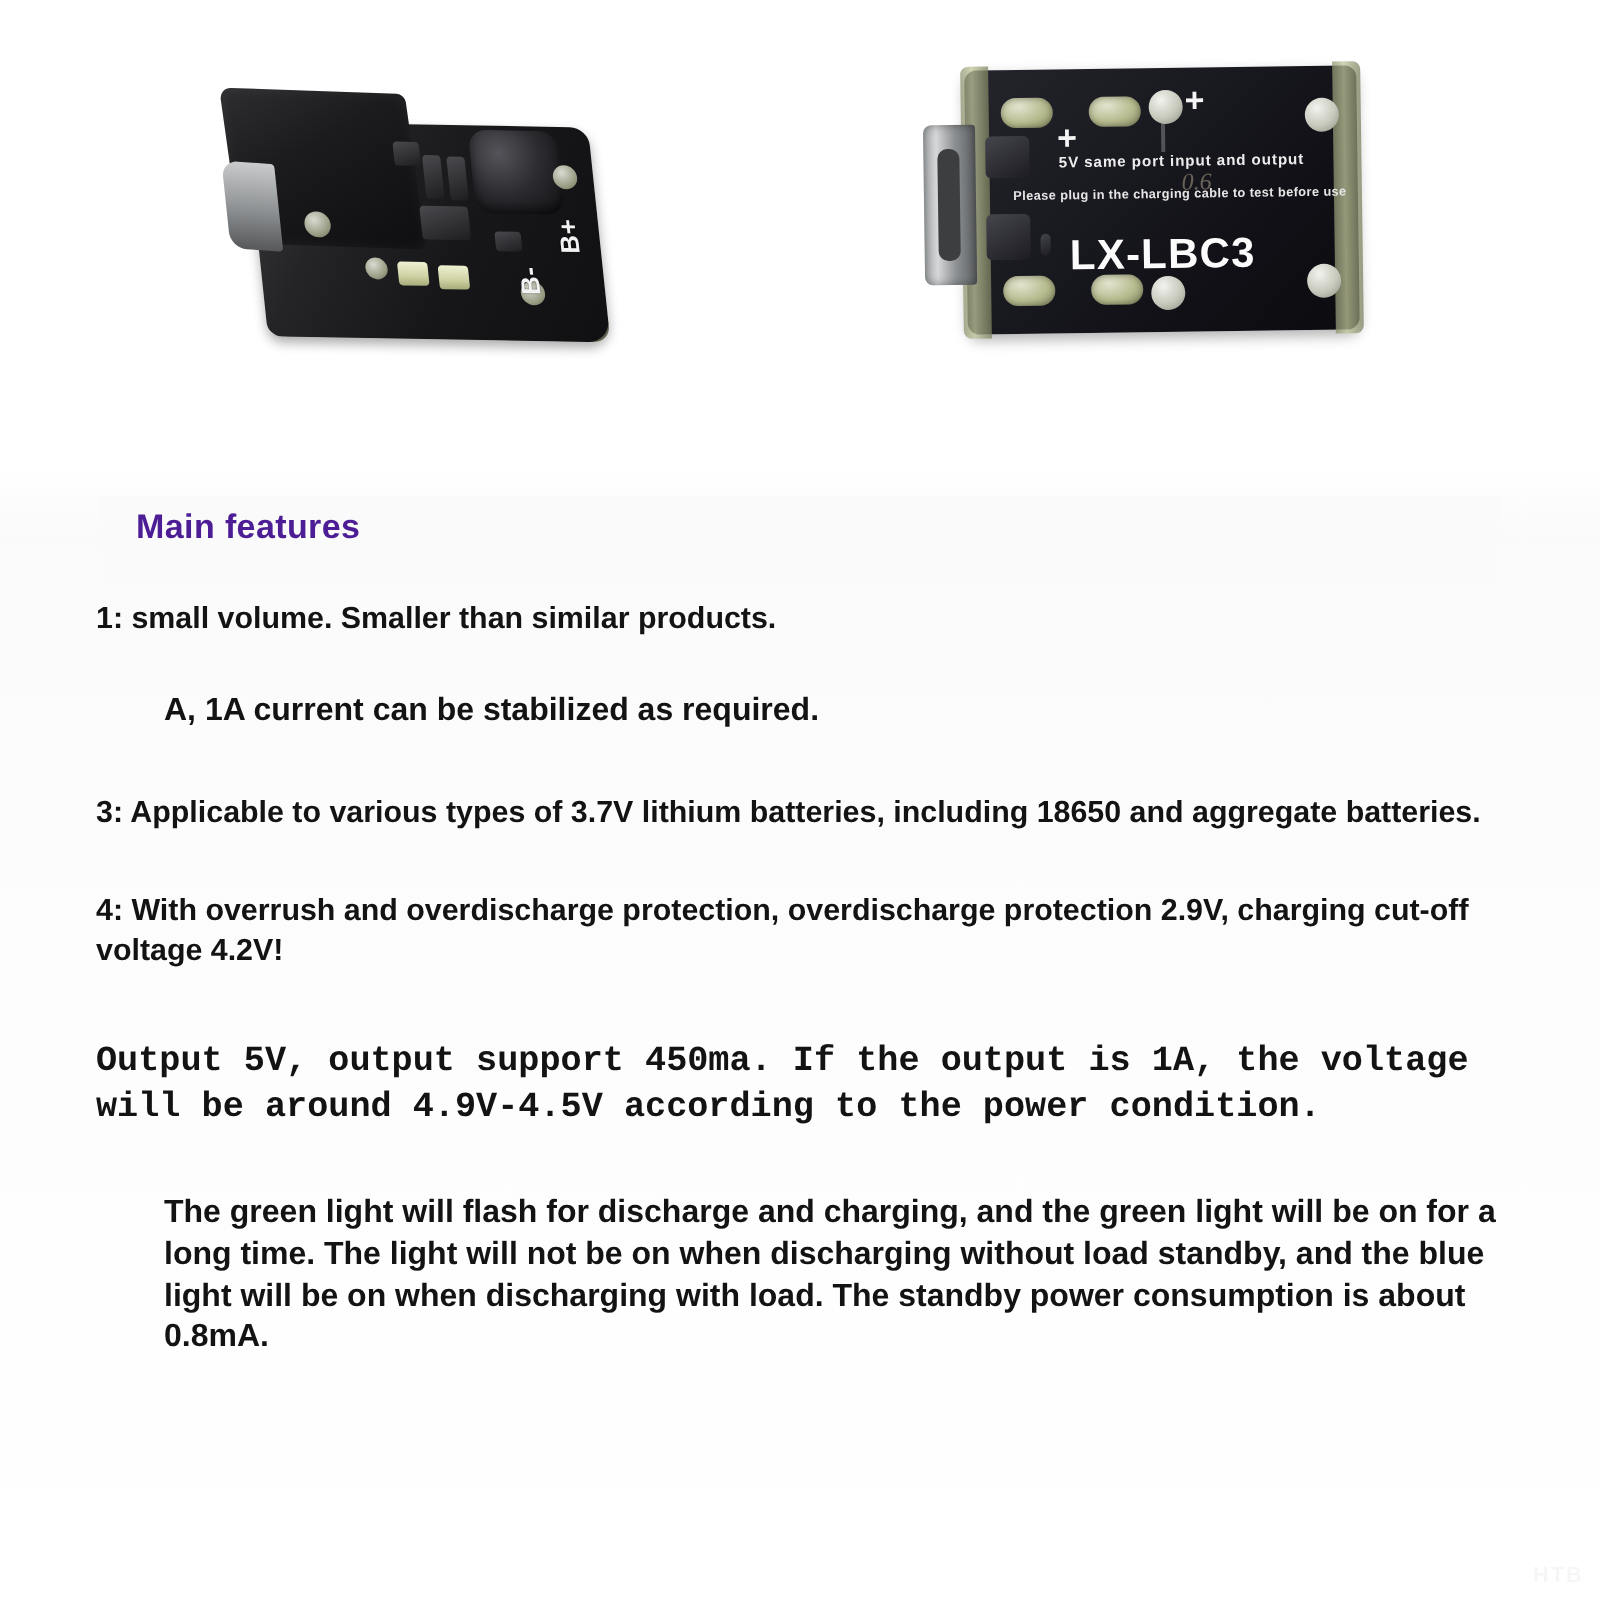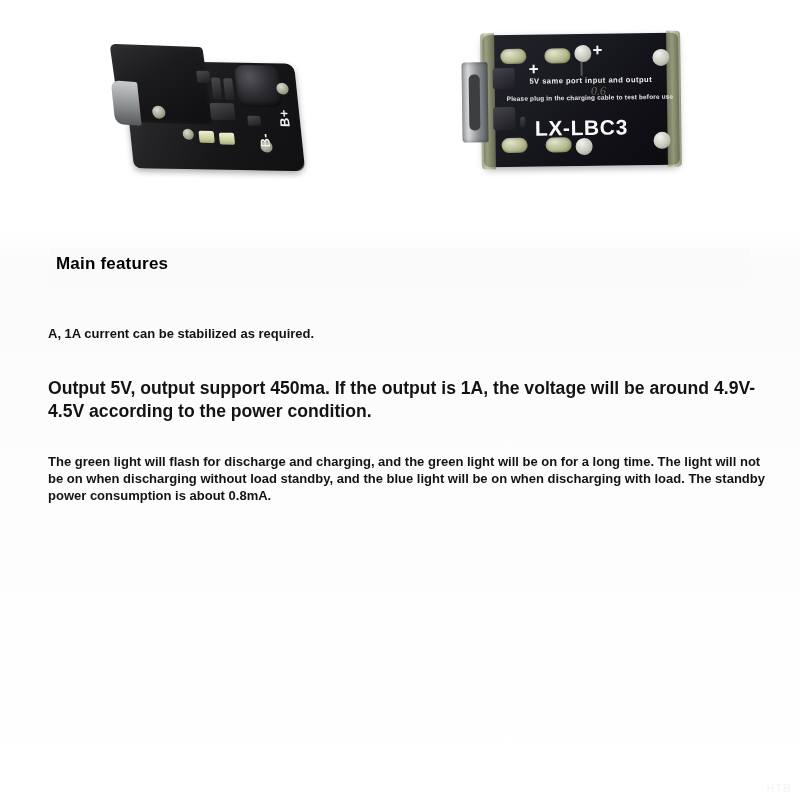--- a/index.html
+++ b/index.html
@@ -262,46 +262,46 @@
     position: absolute;
     left: 50px;
     top: 16px;
     width: 700px;
     height: 46px;
     background: #fafafa;
   }
 
   .features-title {
     position: absolute;
-    left: 56px;
+    left: 68px;
     top: 254px;
     font-size: 17px;
     font-weight: 700;
-    color: #000000;
+    color: #4c1d95;
     letter-spacing: .2px;
     font-family: "Liberation Sans", sans-serif;
   }
 
   .feature-list {
     position: absolute;
     left: 48px;
     top: 300px;
     width: 724px;
   }
   .feature-item {
     color: #131313;
     font-weight: 700;
     font-family: "Liberation Sans", sans-serif;
     font-stretch: condensed;
     -webkit-font-smoothing: antialiased;
   }
   .f-sz-a { font-size: 15.2px; line-height: 1.30; }
   .f-sz-b { font-size: 16.0px; line-height: 1.30; }
-  .f-sz-c { font-size: 13px; line-height: 1.30; }
-  .f-sz-d { font-size: 17.6px; line-height: 1.34; }
+  .f-sz-c { font-size: 16px; line-height: 1.30; margin-left: 34px; }
+  .f-sz-d { font-size: 17.6px; line-height: 1.34; font-family: Liberation Mono, monospace; }
   .gap-26 { margin-top: 26px; }
   .gap-30 { margin-top: 30px; }
   .gap-34 { margin-top: 34px; }
 
   .watermark {
     position: absolute;
     right: 8px;
     bottom: 6px;
     font-size: 11px;
     font-weight: 700;
@@ -377,18 +377,21 @@
 
 </div>
 
 <div class="features-panel">
   <div class="panel-tint"></div>
 </div>
 
 <div class="features-title">Main features</div>
 
 <div class="feature-list">
+    <div class="feature-item f-sz-a">1: small volume. Smaller than similar products.</div>
     <div class="feature-item f-sz-c gap-26">A, 1A current can be stabilized as required.</div>
+    <div class="feature-item f-sz-a gap-30">3: Applicable to various types of 3.7V lithium batteries, including 18650 and aggregate batteries.</div>
+    <div class="feature-item f-sz-a gap-30">4: With overrush and overdischarge protection, overdischarge protection 2.9V, charging cut-off voltage 4.2V!</div>
     <div class="feature-item f-sz-d gap-34">Output 5V, output support 450ma. If the output is 1A, the voltage will be around 4.9V-4.5V according to the power condition.</div>
     <div class="feature-item f-sz-c gap-30">The green light will flash for discharge and charging, and the green light will be on for a long time. The light will not be on when discharging without load standby, and the blue light will be on when discharging with load. The standby power consumption is about 0.8mA.</div>
   </div>
 
 <div class="watermark">HTB</div>
 
 </body></html>

